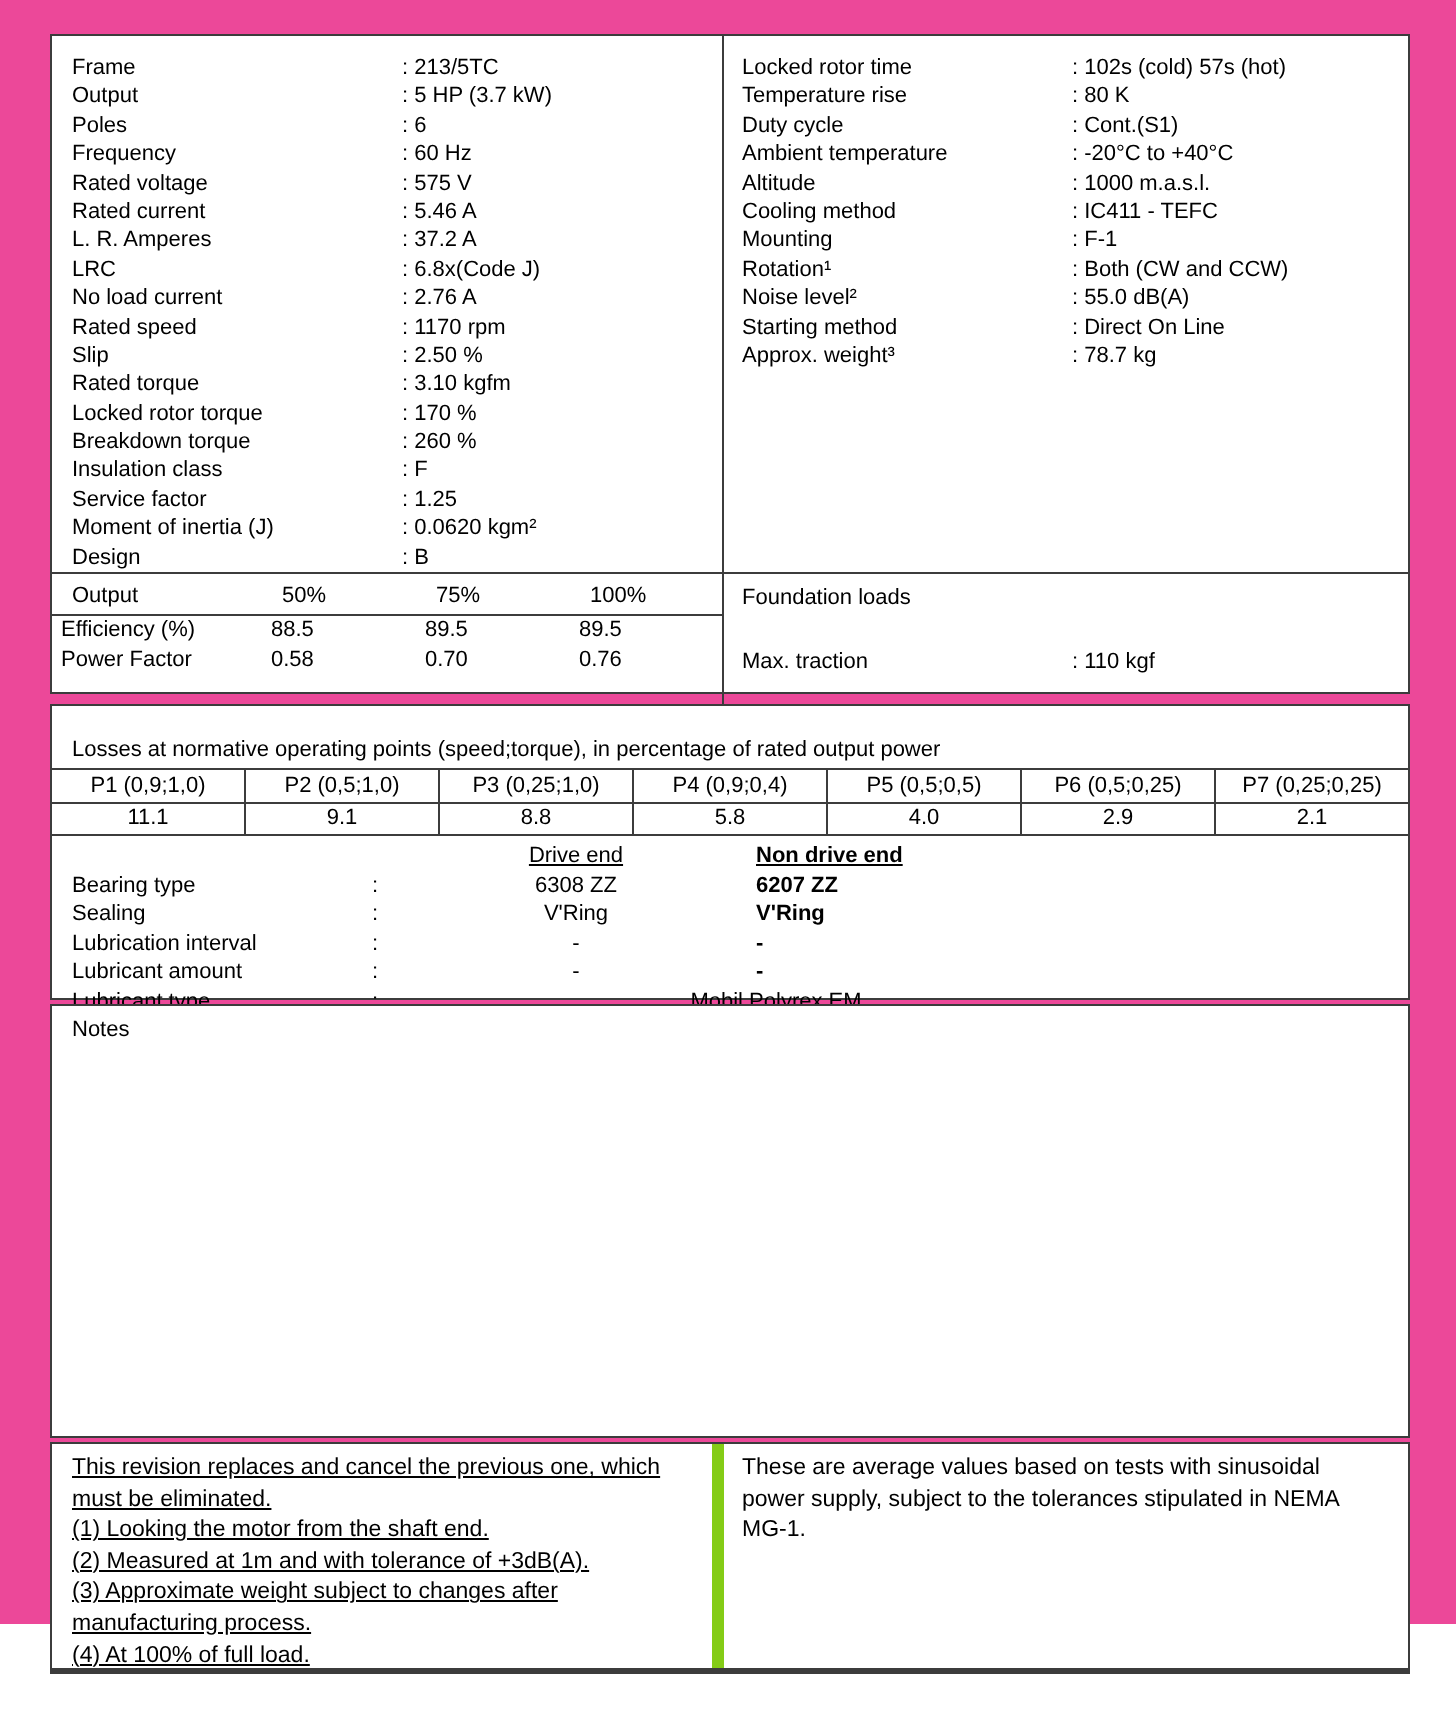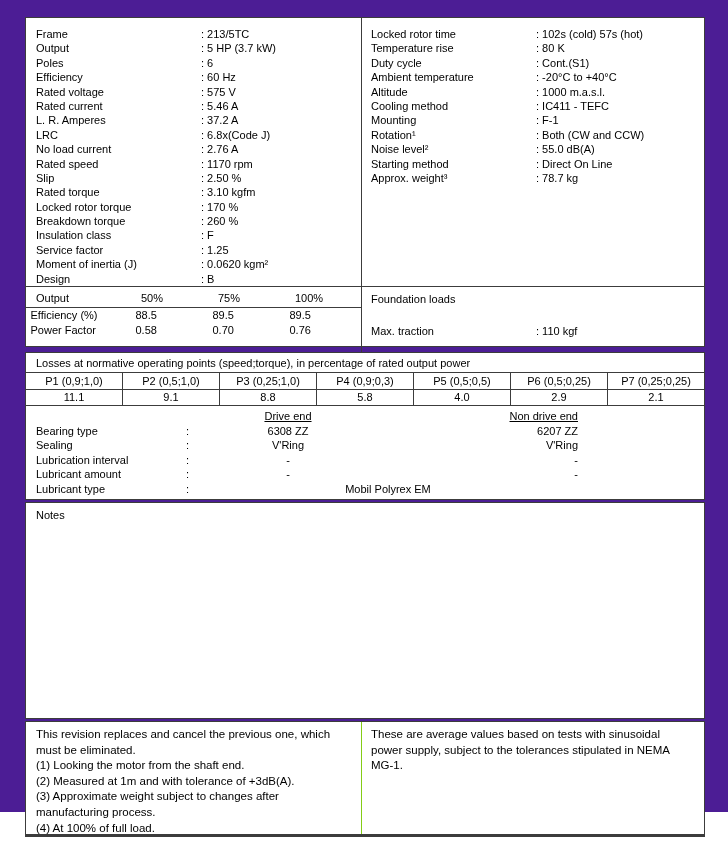--- a/index.html
+++ b/index.html
@@ -2,21 +2,21 @@
 <html><head>
 <meta charset="utf-8">
 <style>
   * { box-sizing: border-box; margin: 0; padding: 0; }
   html, body { background: #ffffff; }
   body {
     width: 728px; height: 863px;
     font-family: "Liberation Sans", "DejaVu Sans", sans-serif;
     font-size: 11px; color: #000000;
   }
-  .sheet { position: relative; width: 728px; height: 812px; background:#4c1d95; }
+  .sheet { position: relative; width: 728px; height: 812px; background:#ec4899; }
   .bx { position: absolute; border: 1px solid #3c3c3c; background:#ffffff; }
 
   
   .box-a { left: 25px; top: 17px; width: 680px; height: 330px; display:flex; flex-direction:column; }
   .top-grid { display: flex; height: 275px; border-bottom: 1px solid #3c3c3c; }
   .pane-left { width: 336px; border-right: 1px solid #3c3c3c; padding: 9px 0 0 10px; }
   .pane-right { flex: 1; padding: 9px 0 0 9px; }
   .spec-row { display: flex; height: 14.4px; line-height: 14.4px; white-space: nowrap; }
   .spec-label { width: 165px; flex: none; }
   .spec-value { flex: 1; }
@@ -28,41 +28,41 @@
   .perf-row:first-of-type { margin-top: 2px; }
   .pc-label { width: 105px; flex: none; }
   .pc { width: 77px; flex: none; }
   .perf-right { flex: 1; padding: 4px 0 0 9px; }
   .fl-title { height: 16px; line-height: 16px; }
   .fl-row { display: flex; height: 15px; line-height: 15px; margin-top: 17px; }
   .fl-label { width: 165px; flex: none; }
 
   
   .box-b { left: 25px; top: 352px; width: 680px; height: 148px; }
-  .losses-title { height: 20px; line-height: 20px; padding-left: 10px; border-bottom: 1px solid #3c3c3c; white-space: nowrap; }
+  .losses-title { height: 20px; line-height: 20px; padding-left: 10px; border-bottom: 1px solid #3c3c3c; white-space: nowrap; margin-top: 12px; }
   .p-row { display: flex; border-bottom: 1px solid #3c3c3c; }
   .p-head { height: 17px; line-height: 17px; }
   .p-vals { height: 16px; line-height: 15px; }
   .p-cell { flex: 1; text-align: center; border-right: 1px solid #3c3c3c; overflow: hidden; }
   .p-cell:last-child { border-right: none; }
   .bearing-area { padding-top: 3px; }
   .bearing-row { display: flex; height: 14.5px; line-height: 14.5px; }
   .b-label { width: 160px; flex: none; padding-left: 10px; }
   .b-colon { width: 12px; flex: none; }
   .b-col { width: 180px; flex: none; text-align: center; }
-  .b-col2 { width: 200px; flex: none; text-align: right; }
+  .b-col2 { width: 200px; flex: none; text-align: left; font-weight: bold; }
   .b-span { width: 380px; flex: none; text-align: center; }
   .b-underline { text-decoration: underline; }
 
   
   .box-notes { left: 25px; top: 502px; width: 680px; height: 217px; padding: 6px 0 16px 10px; }
 
   
   .box-footer { left: 25px; top: 721px; width: 680px; height: 116px; display: flex; border-bottom-width: 3px; }
-  .footer-left { width: 336px; border-right: 1px solid #84cc16; padding: 5px 8px 0 10px; }
+  .footer-left { width: 336px; border-right: 6px solid #84cc16; padding: 5px 8px 0 10px; text-decoration: underline; }
   .footer-right { flex: 1; padding: 5px 10px 0 9px; }
   .footer-left p, .footer-right p { font-size: 11.5px; line-height: 15.6px; }
 </style>
 </head>
 <body>
 
 <div class="sheet">
 
   <div class="bx box-a">
     <div class="top-grid">
@@ -73,21 +73,21 @@
           </div>
         <div class="spec-row">
             <span class="spec-label">Output</span>
             <span class="spec-value">: 5 HP (3.7 kW)</span>
           </div>
         <div class="spec-row">
             <span class="spec-label">Poles</span>
             <span class="spec-value">: 6</span>
           </div>
         <div class="spec-row">
-            <span class="spec-label">Efficiency</span>
+            <span class="spec-label">Frequency</span>
             <span class="spec-value">: 60 Hz</span>
           </div>
         <div class="spec-row">
             <span class="spec-label">Rated voltage</span>
             <span class="spec-value">: 575 V</span>
           </div>
         <div class="spec-row">
             <span class="spec-label">Rated current</span>
             <span class="spec-value">: 5.46 A</span>
           </div>
@@ -222,21 +222,21 @@
       </div>
     </div>
   </div>
 
   <div class="bx box-b">
     <div class="losses-title">Losses at normative operating points (speed;torque), in percentage of rated output power</div>
     <div class="p-row p-head">
       <span class="p-cell">P1 (0,9;1,0)</span>
       <span class="p-cell">P2 (0,5;1,0)</span>
       <span class="p-cell">P3 (0,25;1,0)</span>
-      <span class="p-cell">P4 (0,9;0,3)</span>
+      <span class="p-cell">P4 (0,9;0,4)</span>
       <span class="p-cell">P5 (0,5;0,5)</span>
       <span class="p-cell">P6 (0,5;0,25)</span>
       <span class="p-cell">P7 (0,25;0,25)</span>
     </div>
     <div class="p-row p-vals">
       <span class="p-cell">11.1</span>
       <span class="p-cell">9.1</span>
       <span class="p-cell">8.8</span>
       <span class="p-cell">5.8</span>
       <span class="p-cell">4.0</span>

